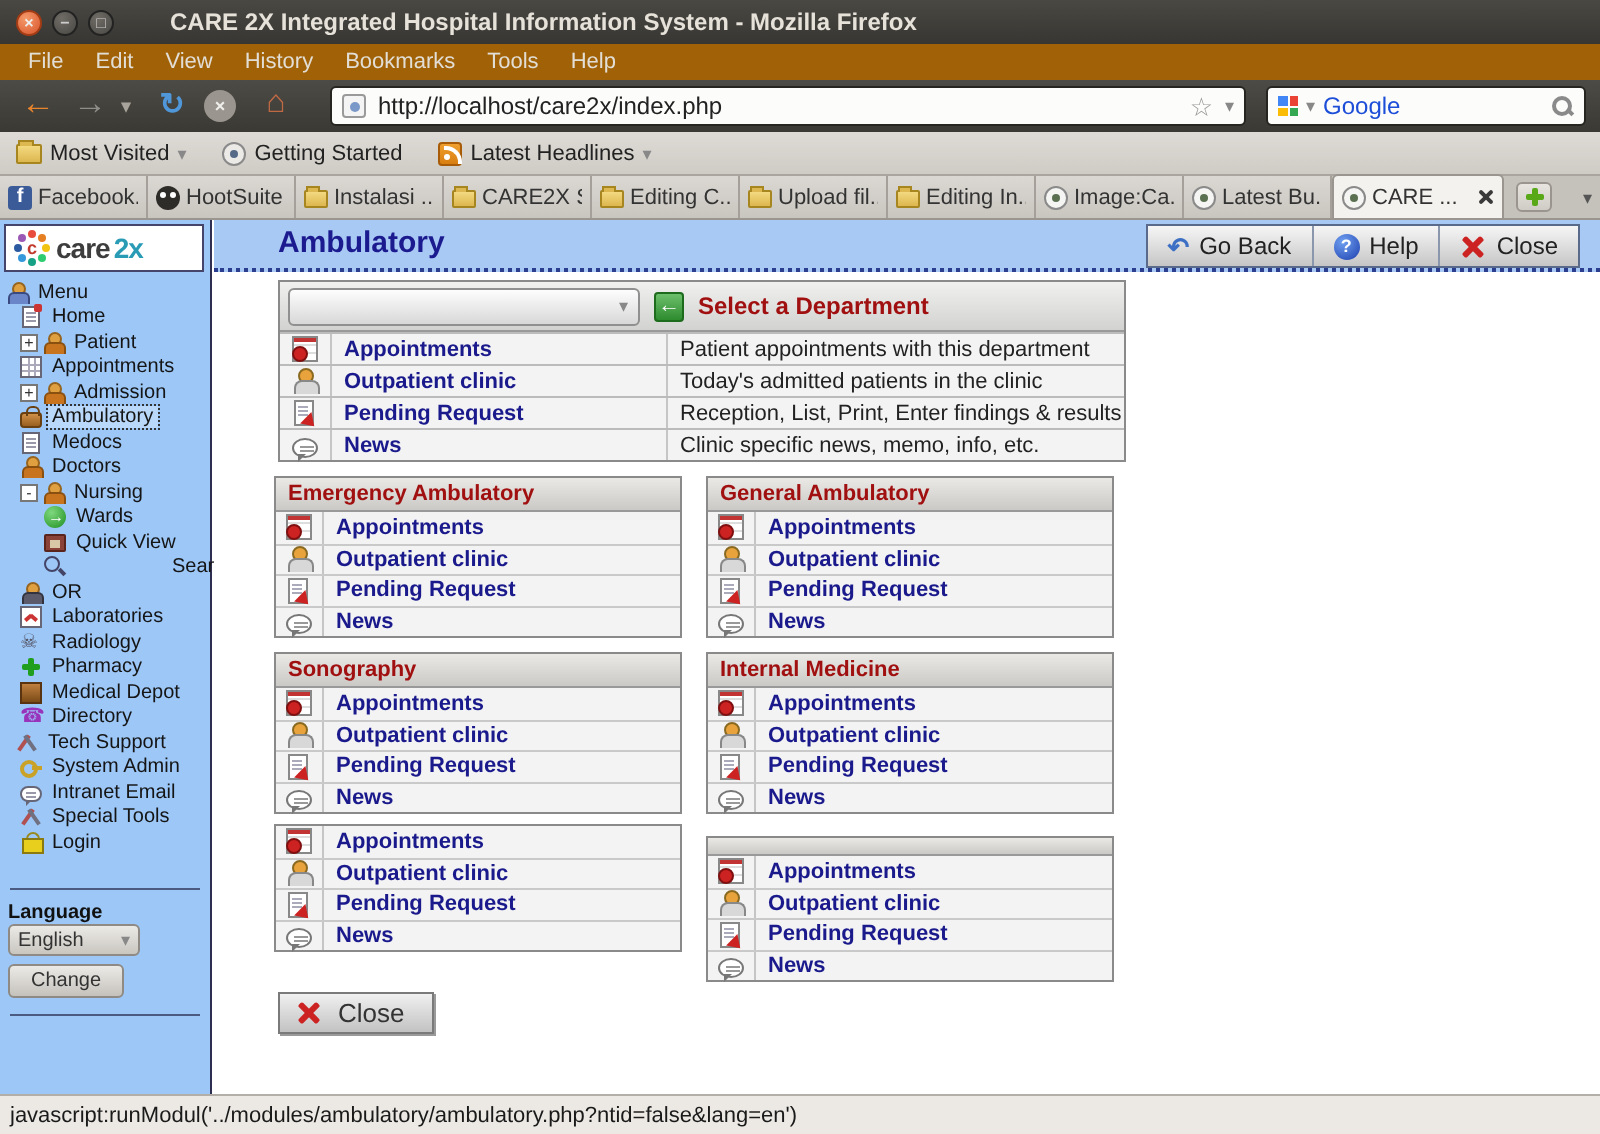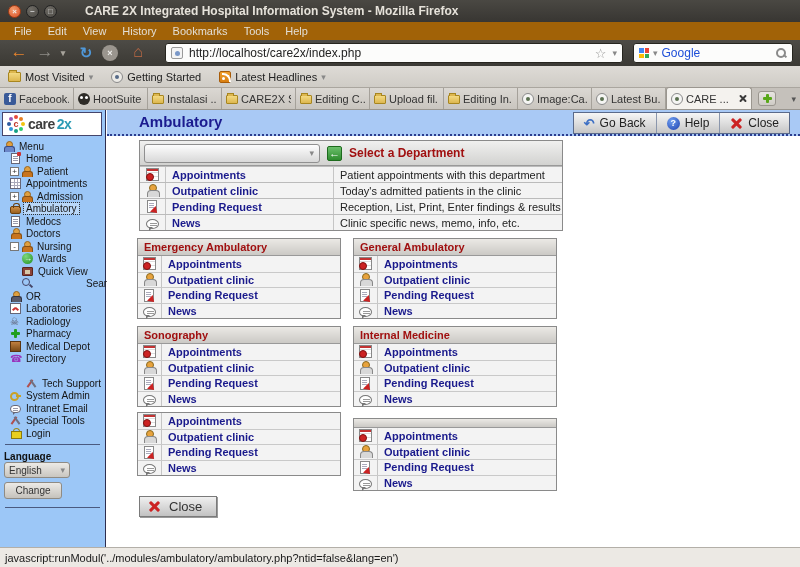--- a/index.html
+++ b/index.html
@@ -475,21 +475,21 @@
             <span class="tree-label">Pharmacy</span>
           </div>
           <div class="tree-item" style="padding-left: 10px;">
             <span class="si si-box"></span>
             <span class="tree-label">Medical Depot</span>
           </div>
           <div class="tree-item" style="padding-left: 10px;">
             <span class="si si-phone"></span>
             <span class="tree-label">Directory</span>
           </div>
-          <div class="tree-item" style="padding-left: 26px; margin-top: 12px;">
+          <div class="tree-item" style="padding-left: 8px;">
             <span class="si si-tools"></span>
             <span class="tree-label">Tech Support</span>
           </div>
           <div class="tree-item" style="padding-left: 10px;">
             <span class="si si-key"></span>
             <span class="tree-label">System Admin</span>
           </div>
           <div class="tree-item" style="padding-left: 10px;">
             <span class="si si-bubble"></span>
             <span class="tree-label">Intranet Email</span>

